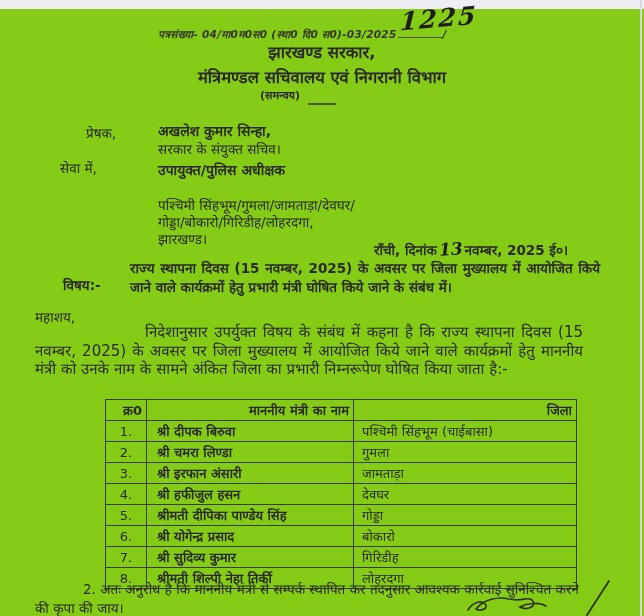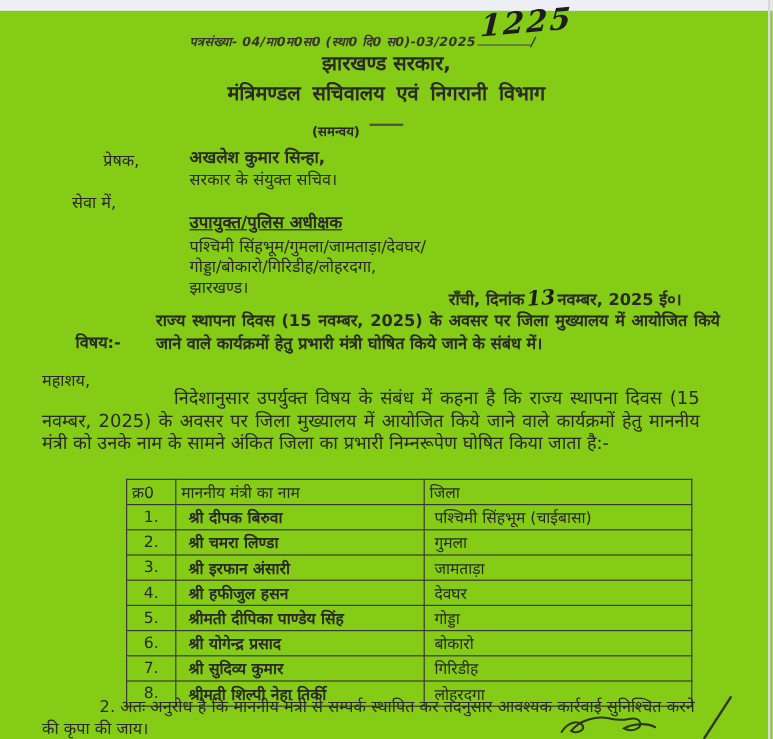--- a/index.html
+++ b/index.html
@@ -31,30 +31,30 @@
   }
   .hand {
     font-style: italic; font-weight: 600; color: #1d1c1e;
     font-family: "DejaVu Serif", serif;
   }
   .hand-1225 {
     left: 400px; top: 4px; font-size: 25px;
     transform: rotate(-5deg) skewX(-8deg); letter-spacing: 2px;
   }
   .govt-title { left: 0; top: 40px; width: 644px; text-align: center; font-size: 16.5px; font-weight: 700; }
-  .dept-title { left: 0; top: 65px; width: 644px; text-align: center; font-size: 16.5px; font-weight: 700; font-family: Liberation Mono, monospace; }
-  .wing-title { left: 0; top: 101px; width: 560px; text-align: center; font-size: 11px; font-weight: 600; }
+  .dept-title { left: 0; top: 65px; width: 644px; text-align: center; font-size: 16.5px; font-weight: 700; }
+  .wing-title { left: 0; top: 87px; width: 560px; text-align: center; font-size: 11px; font-weight: 600; }
   .wing-dash  { left: 308px; top: 103px; width: 28px; height: 2px; background: #555249; }
 
   .t13 { font-size: 13.5px; }
   .sender-label { left: 86px;  top: 104px; margin-top: 20px; }
   .sender-name  { left: 158px; top: 121px; font-size: 14px; font-weight: 700; }
   .sender-desig { left: 158px; top: 140px; }
   .addr-label   { left: 60px;  top: 159px; }
-  .rec-title    { left: 158px; top: 175px; font-size: 14px; font-weight: 700; text-decoration: underline; }
+  .rec-title    { left: 158px; top: 160px; font-size: 14px; font-weight: 700; }
   .rec-line1    { left: 158px; top: 196px; }
   .rec-line2    { left: 158px; top: 213px; }
   .rec-line3    { left: 158px; top: 230px; }
 
   .dateline { left: 374px; top: 239px; font-weight: 600; white-space: nowrap; }
   .hand-day { display: inline-block; font-size: 17px; transform: rotate(-4deg); margin: 0 2px; }
 
   .subj-label { left: 63px; top: 276px; font-weight: 700; }
   .subj-text  {
     left: 130px; top: 259px; width: 470px;
@@ -71,21 +71,21 @@
     border-collapse: collapse;
     font-size: 13px;
   }
   .doc-table th, .doc-table td {
     border: 1.4px solid #3c3a36;
     padding: 1px 4px;
     height: 17px;
     vertical-align: middle;
     white-space: nowrap;
   }
-  .doc-table th { font-weight: 400; text-align: left; margin-top: 30px; }
+  .doc-table th { font-weight: 700; text-align: right; margin-top: 30px; }
   .doc-table td.c0 { width: 32px;  text-align: center; font-weight: 500; }
   .doc-table td.c1 { width: 192px; text-align: left; padding-left: 10px; font-weight: 600; }
   .doc-table td.c2 { width: 210px; text-align: left; padding-left: 8px;  font-weight: 500; }
 
   .closing-para {
     left: 35px; top: 580px; width: 544px;
     font-size: 13.5px; line-height: 18.5px; text-align: justify; text-indent: 48px;
   }
   .signature { left: 466px; top: 592px; }
   .sig-slash { left: 583px; top: 579px; }

